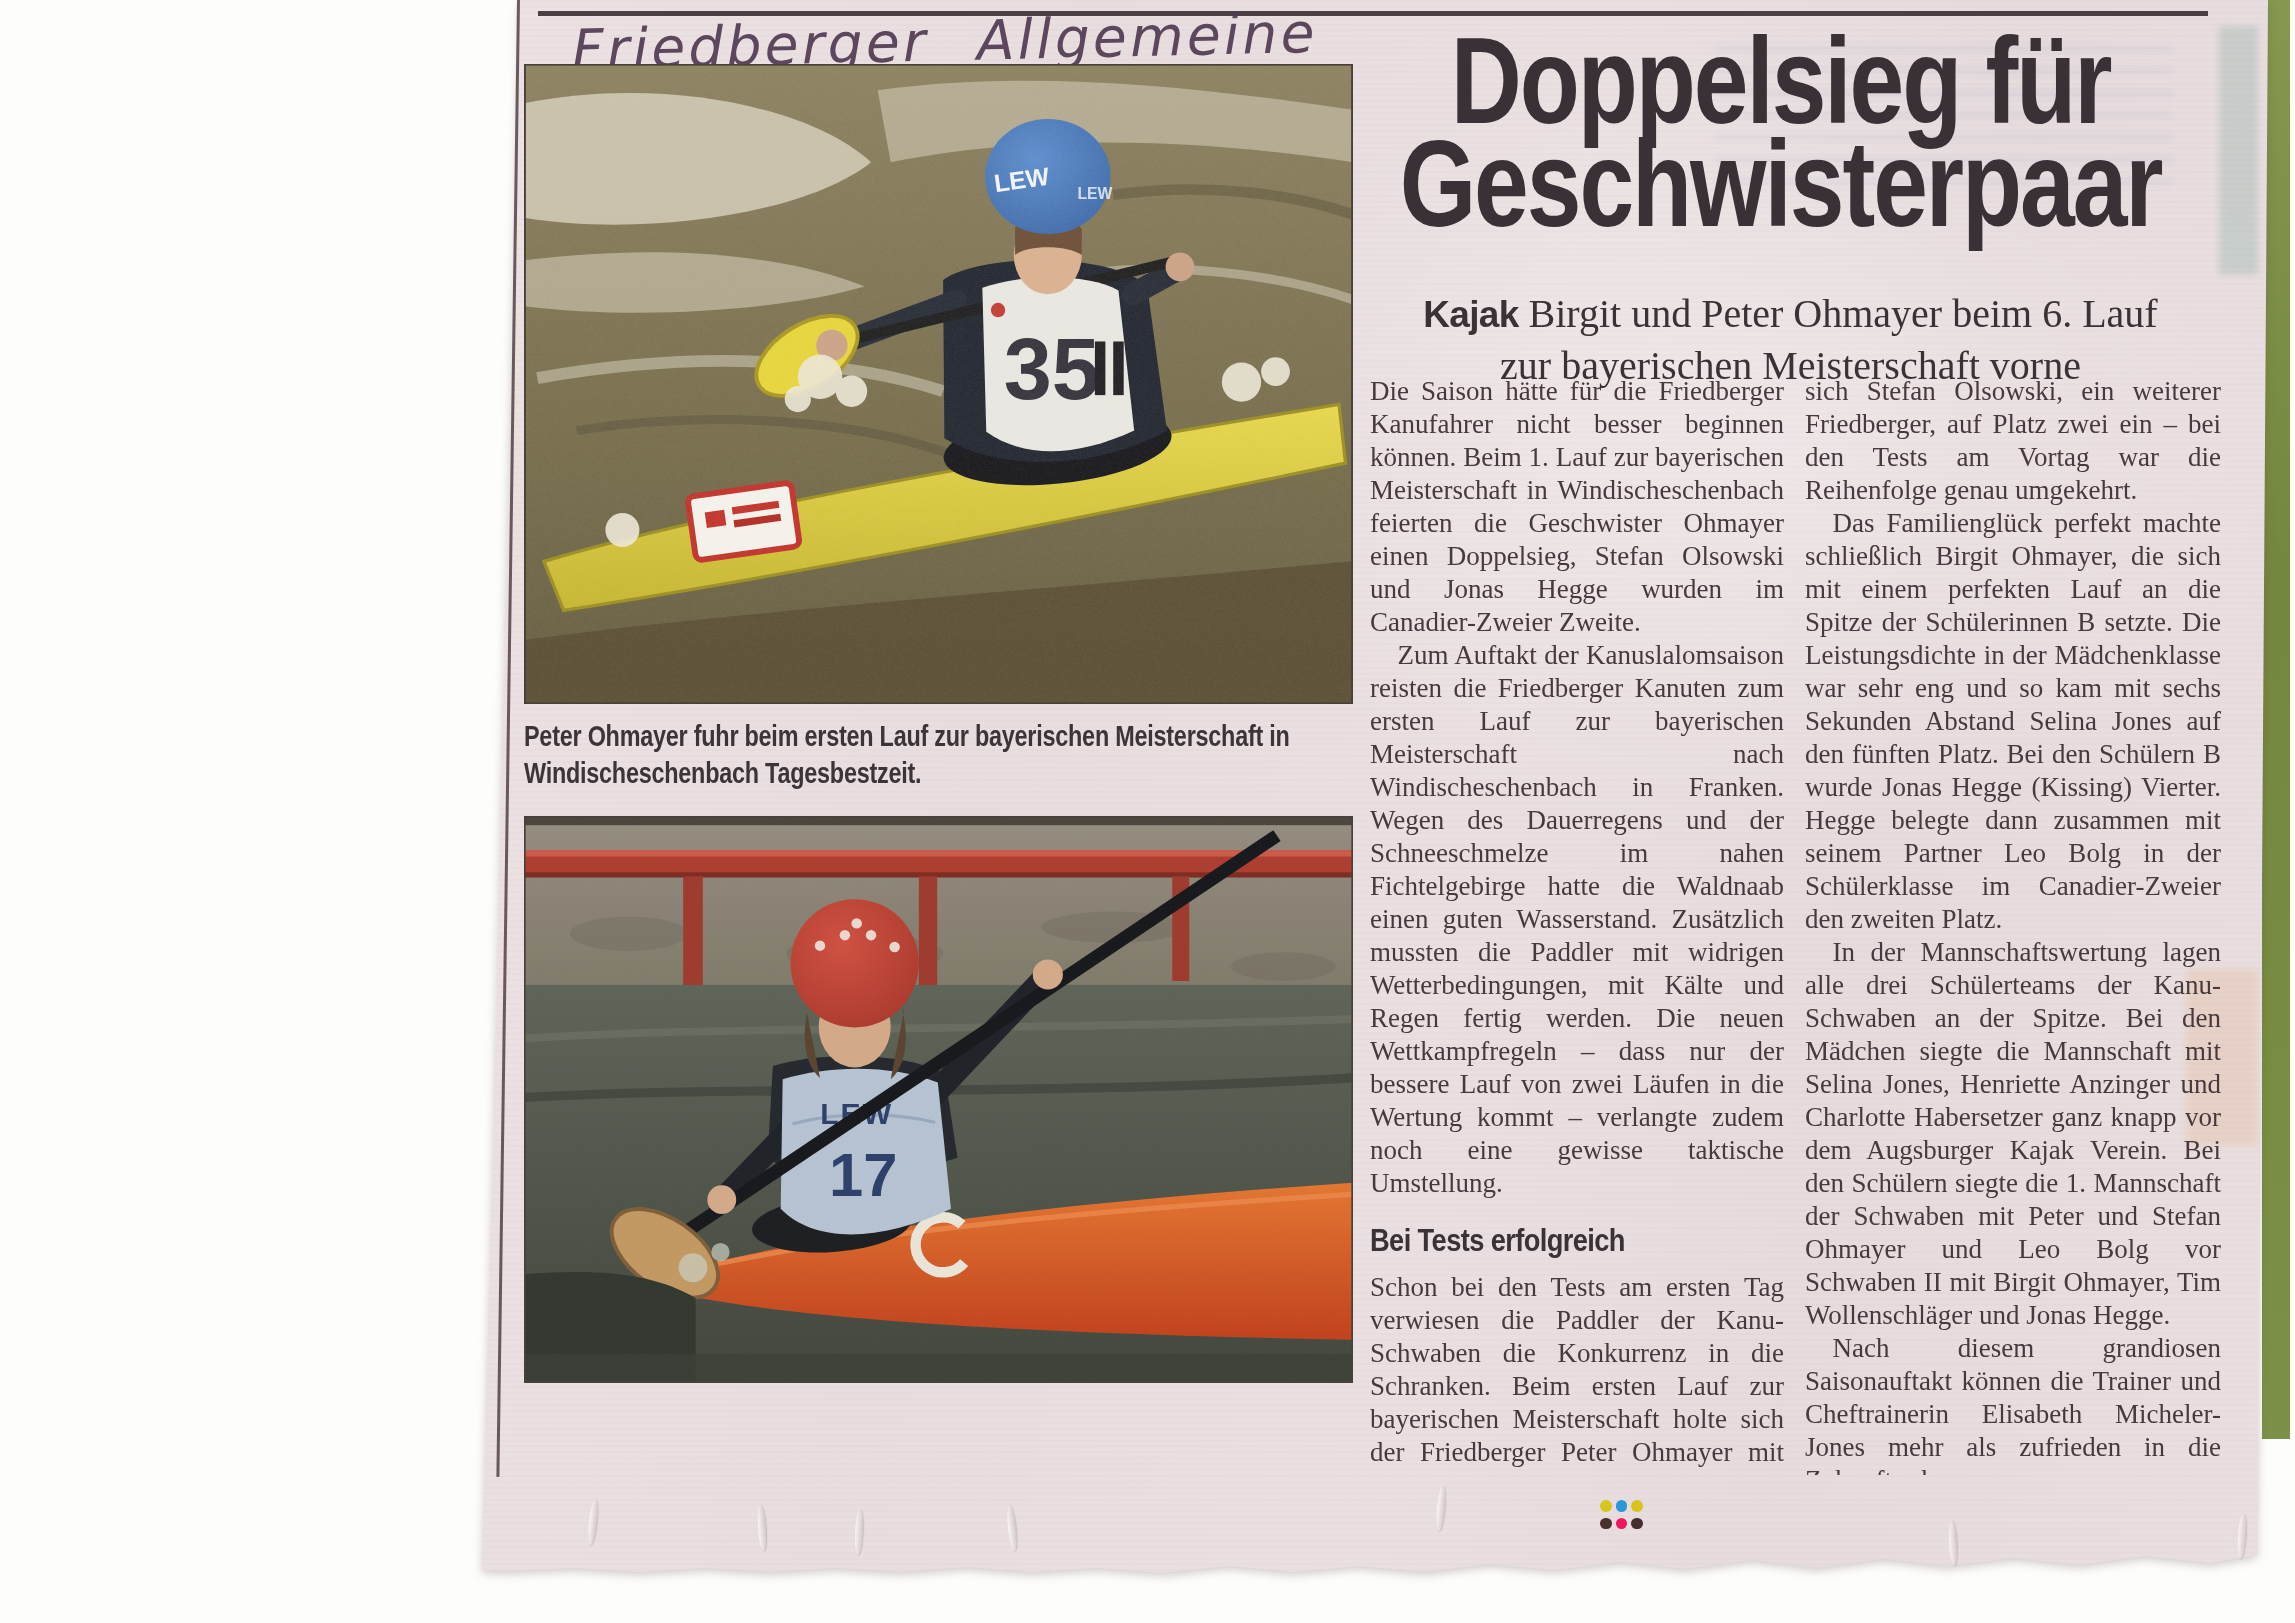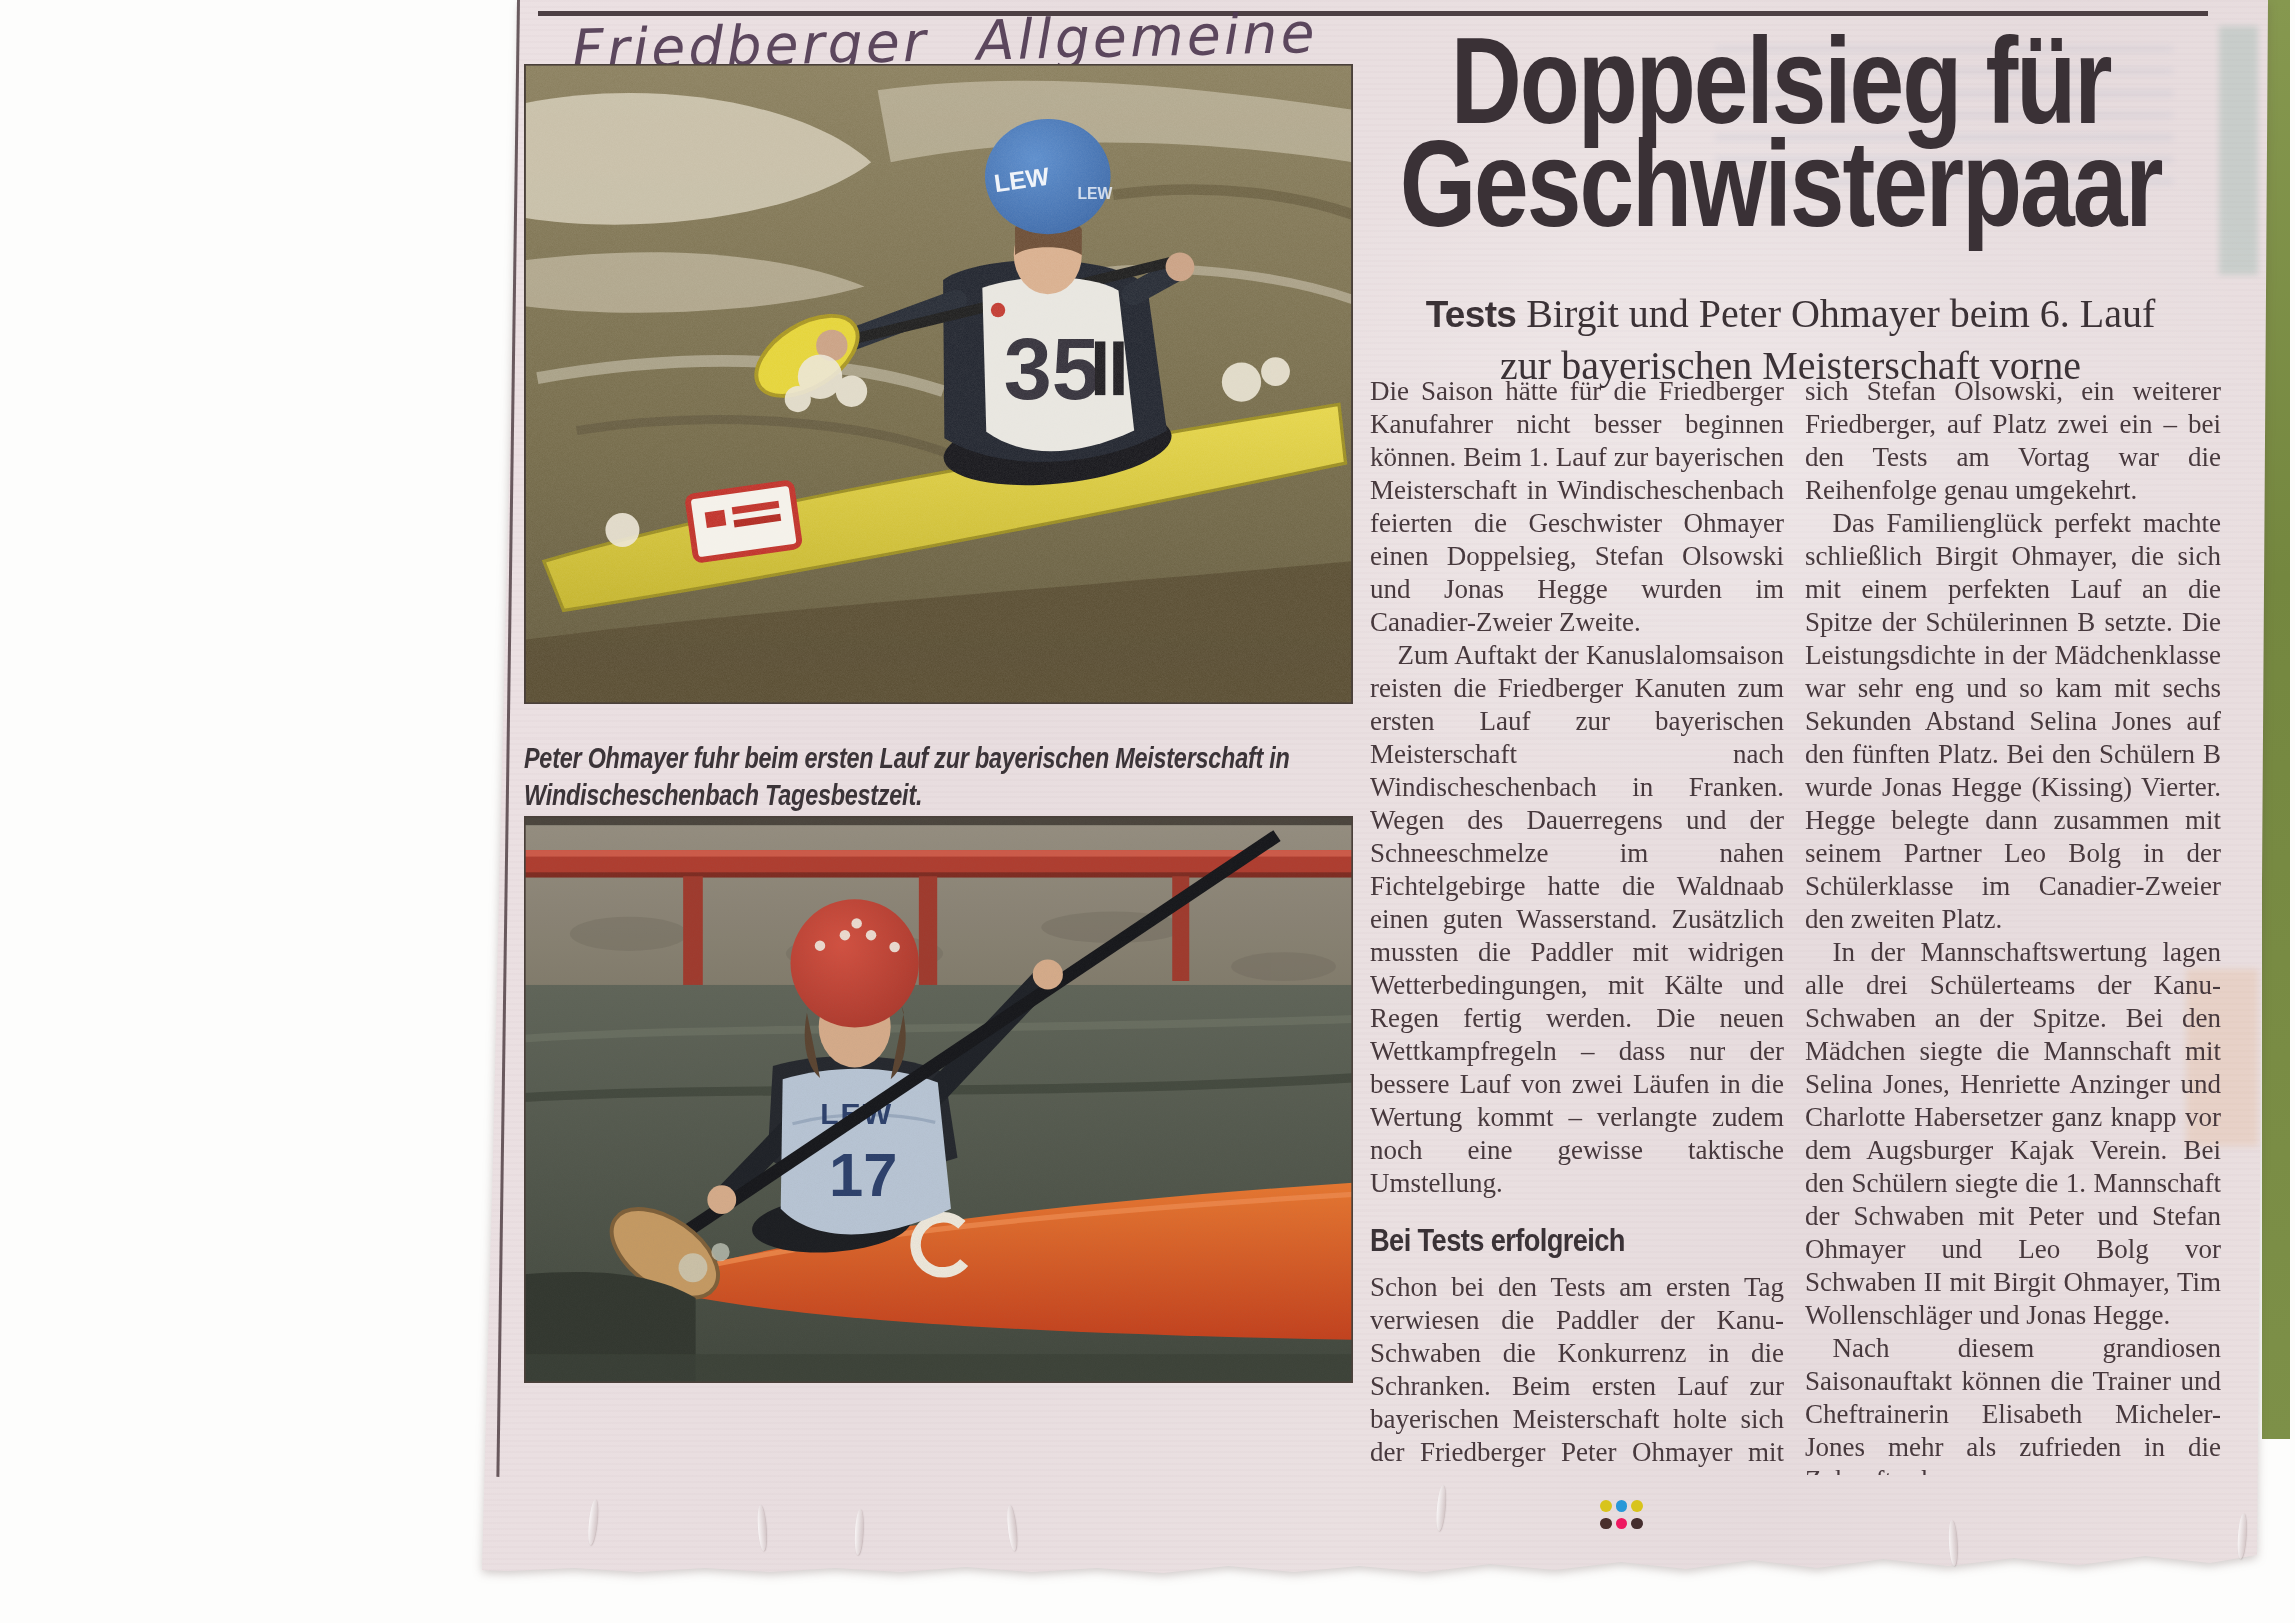--- a/index.html
+++ b/index.html
@@ -32,21 +32,21 @@
   .handwriting text{font-family:"DejaVu Sans",sans-serif;font-style:italic;font-size:84px;
                     fill:#503a52;letter-spacing:5px;word-spacing:42px;opacity:.92;}
 
   .photo{position:absolute;left:524px;z-index:6;display:block;}
   #photo1{top:64px;}
   #photo2{top:816px;}
 
   .caption{position:absolute;left:524px;z-index:6;color:#3b3438;}
   .cond{display:block;width:1058px;transform:scaleX(.78);transform-origin:0 0;}
   .cap-text{font-weight:700;font-size:30px;line-height:37px;letter-spacing:-0.3px;}
-  #caption1{top:739px;font-style:italic;}
+  #caption1{top:717px;}
   #caption2{top:1390px;height:85px;}
   #caption2 .cond{position:relative;height:85px;}
   .credit{position:absolute;right:0;bottom:6.5px;font-size:29px;font-weight:400;color:#453d41;}
 
   .headline{position:absolute;left:1367px;top:29px;z-index:6;}
   .headline-line{width:1034px;transform:scaleX(.8);transform-origin:0 0;text-align:center;
     font-weight:700;font-size:123px;line-height:103px;letter-spacing:-2.6px;color:#3a3136;}
 
   .subhead{position:absolute;left:1377px;top:288px;width:827px;z-index:6;text-align:center;
     font-family:"Liberation Serif",serif;font-size:40px;line-height:51px;color:#3b3236;}
@@ -250,21 +250,21 @@
     <rect x="1" y="1" width="1264" height="864" fill="none" stroke="#4a403a" stroke-width="3"></rect>
   </svg>
 
 
   <div class="headline">
     <div class="headline-line">Doppelsieg für</div>
     <div class="headline-line">Geschwisterpaar</div>
   </div>
 
   <div class="subhead">
-    <div><span class="kicker">Tests</span>&nbsp;<span>Birgit und Peter Ohmayer beim 6. Lauf</span></div>
+    <div><span class="kicker">Kajak</span>&nbsp;<span>Birgit und Peter Ohmayer beim 6. Lauf</span></div>
     <div>zur bayerischen Meisterschaft vorne</div>
   </div>
 
   <div id="col0" class="bodycol">
       <p>Die Saison hätte für die Friedberger Kanufahrer nicht besser beginnen können. Beim 1. Lauf zur bayerischen Meisterschaft in Windischeschenbach feierten die Geschwister Ohmayer einen Doppelsieg, Stefan Olsowski und Jonas Hegge wurden im Canadier-Zweier Zweite.</p>
       <p class="ind">Zum Auftakt der Kanuslalomsaison reisten die Friedberger Kanuten zum ersten Lauf zur bayerischen Meisterschaft nach Windischeschenbach in Franken. Wegen des Dauerregens und der Schneeschmelze im nahen Fichtelgebirge hatte die Waldnaab einen guten Wasserstand. Zusätzlich mussten die Paddler mit widrigen Wetterbedingungen, mit Kälte und Regen fertig werden. Die neuen Wettkampfregeln – dass nur der bessere Lauf von zwei Läufen in die Wertung kommt – verlangte zudem noch eine gewisse taktische Umstellung.</p>
       <h3 class="colhead">Bei Tests erfolgreich</h3>
       <p>Schon bei den Tests am ersten Tag verwiesen die Paddler der Kanu-Schwaben die Konkurrenz in die Schranken. Beim ersten Lauf zur bayerischen Meisterschaft holte sich der Friedberger Peter Ohmayer mit der Tagesbestzeit den Sieg bei den Schülern A. Dicht dahinter reihte</p>
     </div>
   <div id="col1" class="bodycol">

